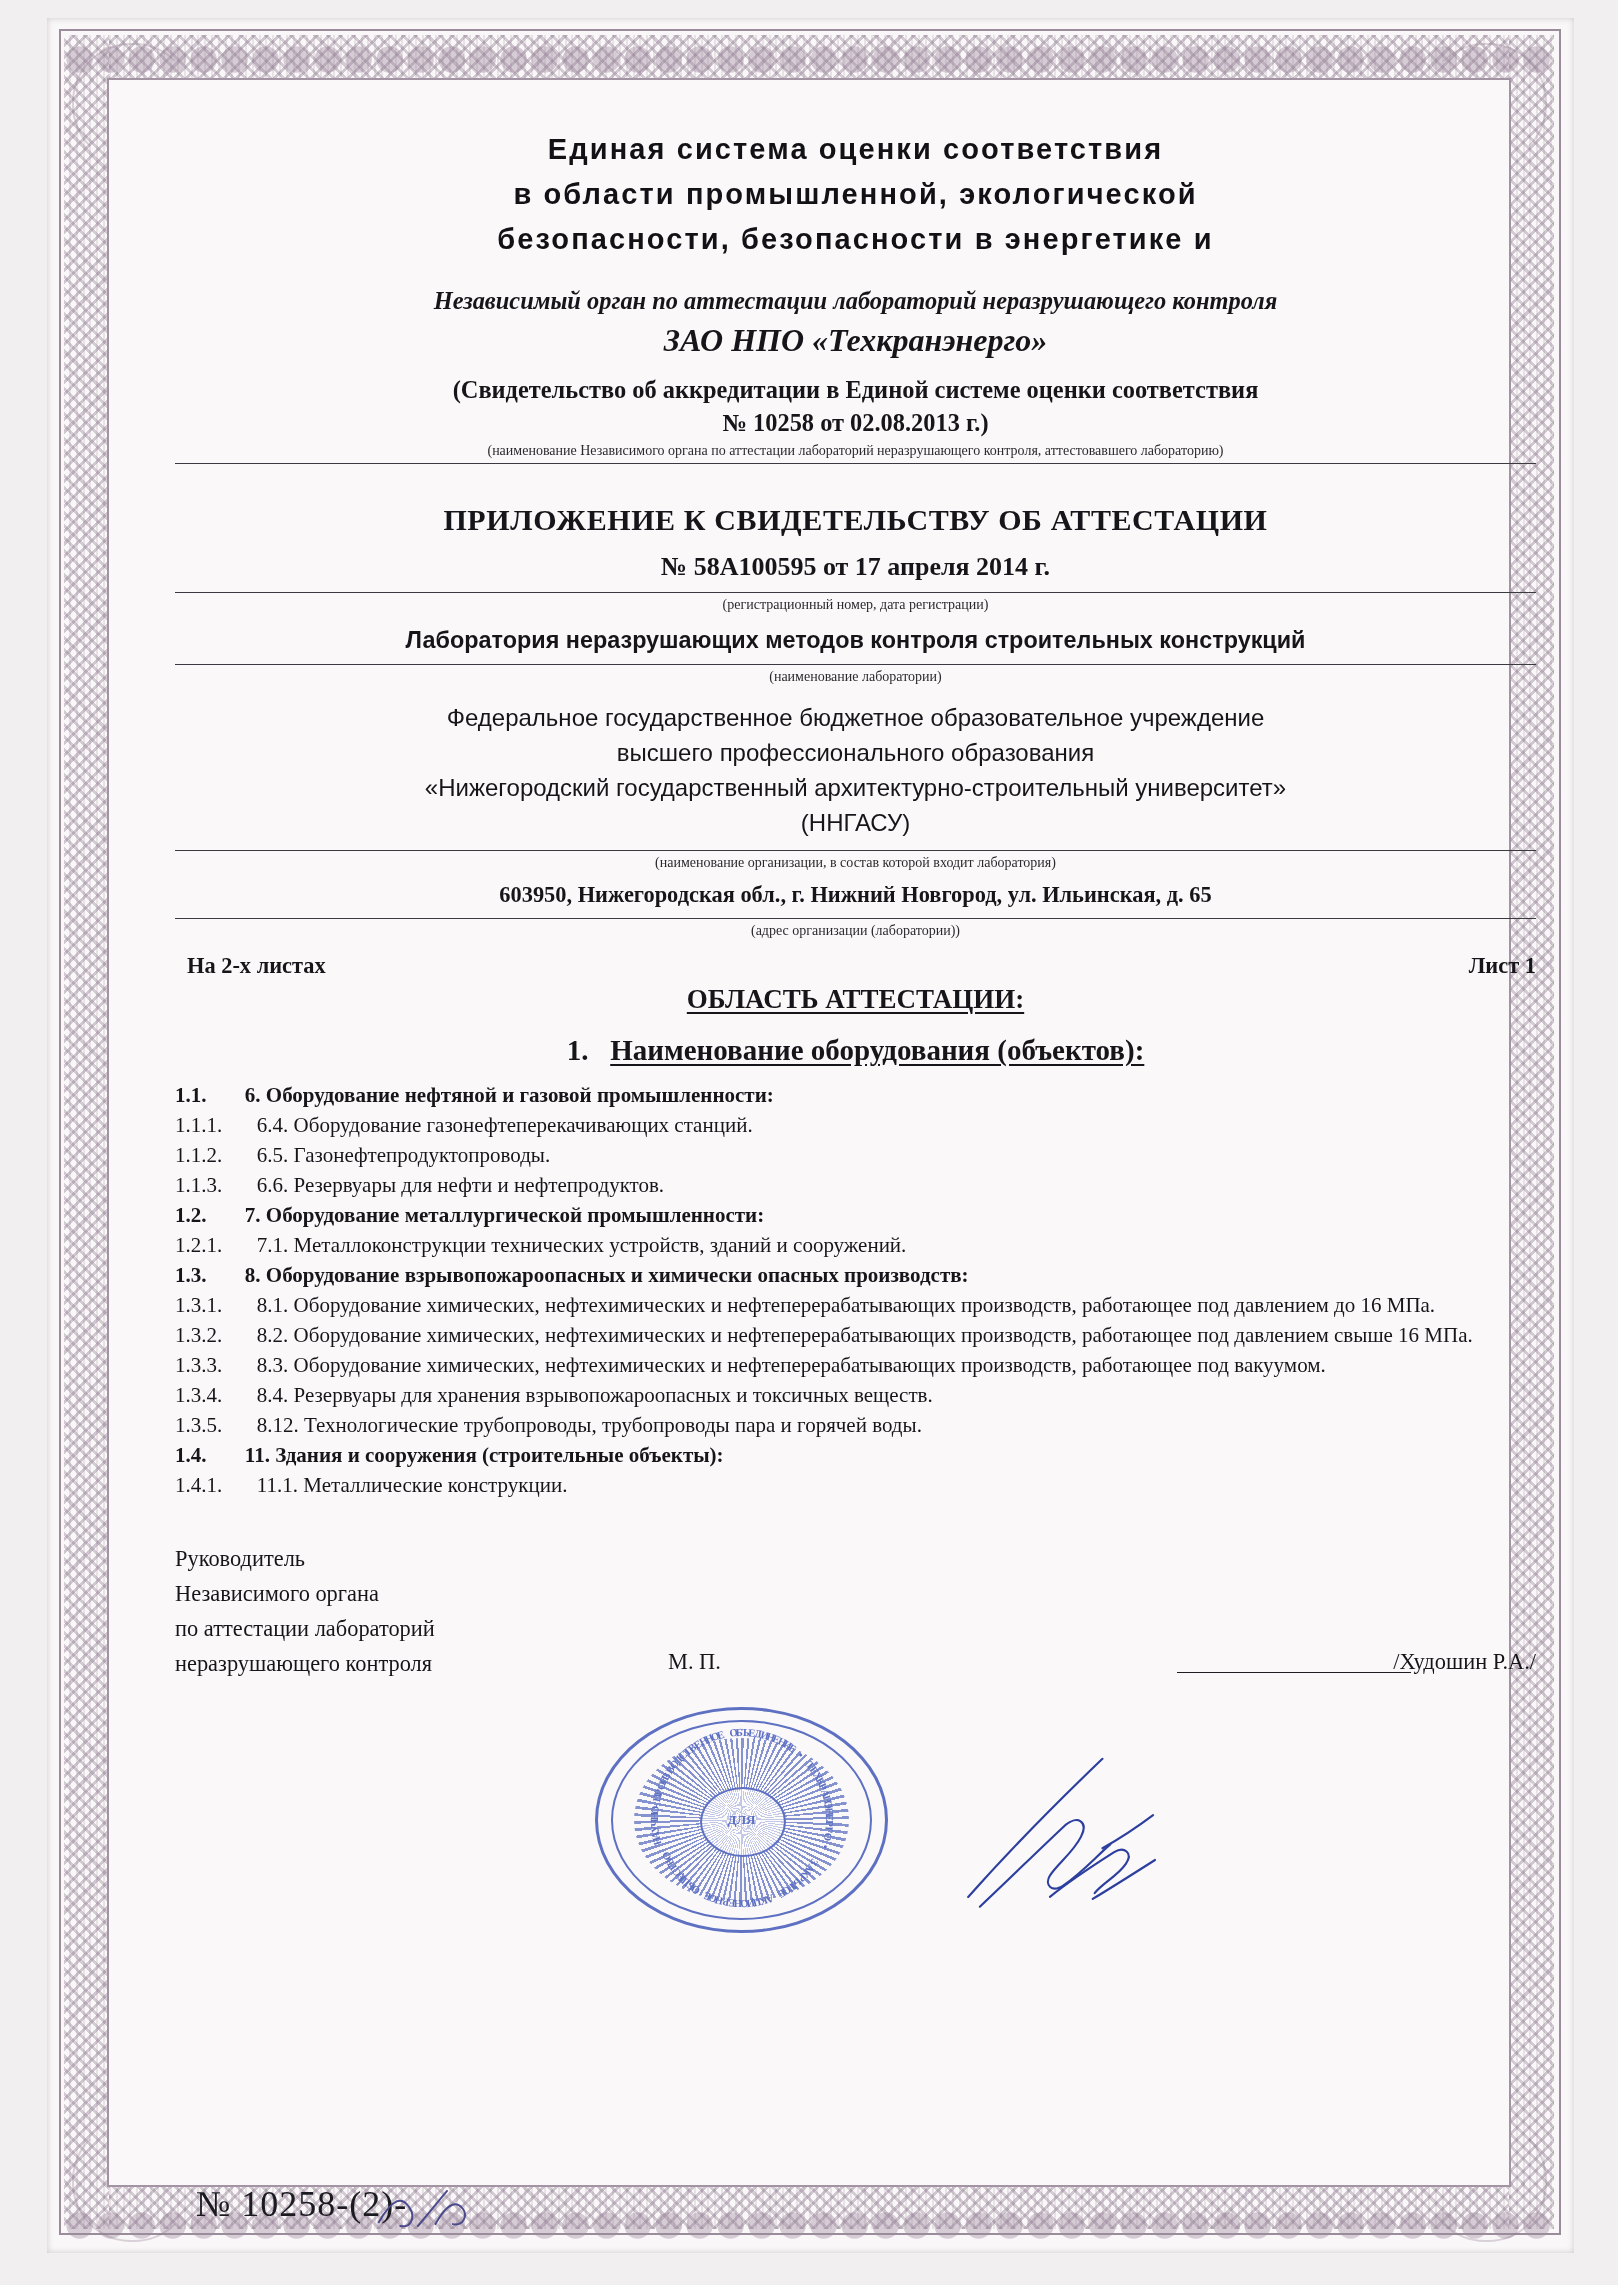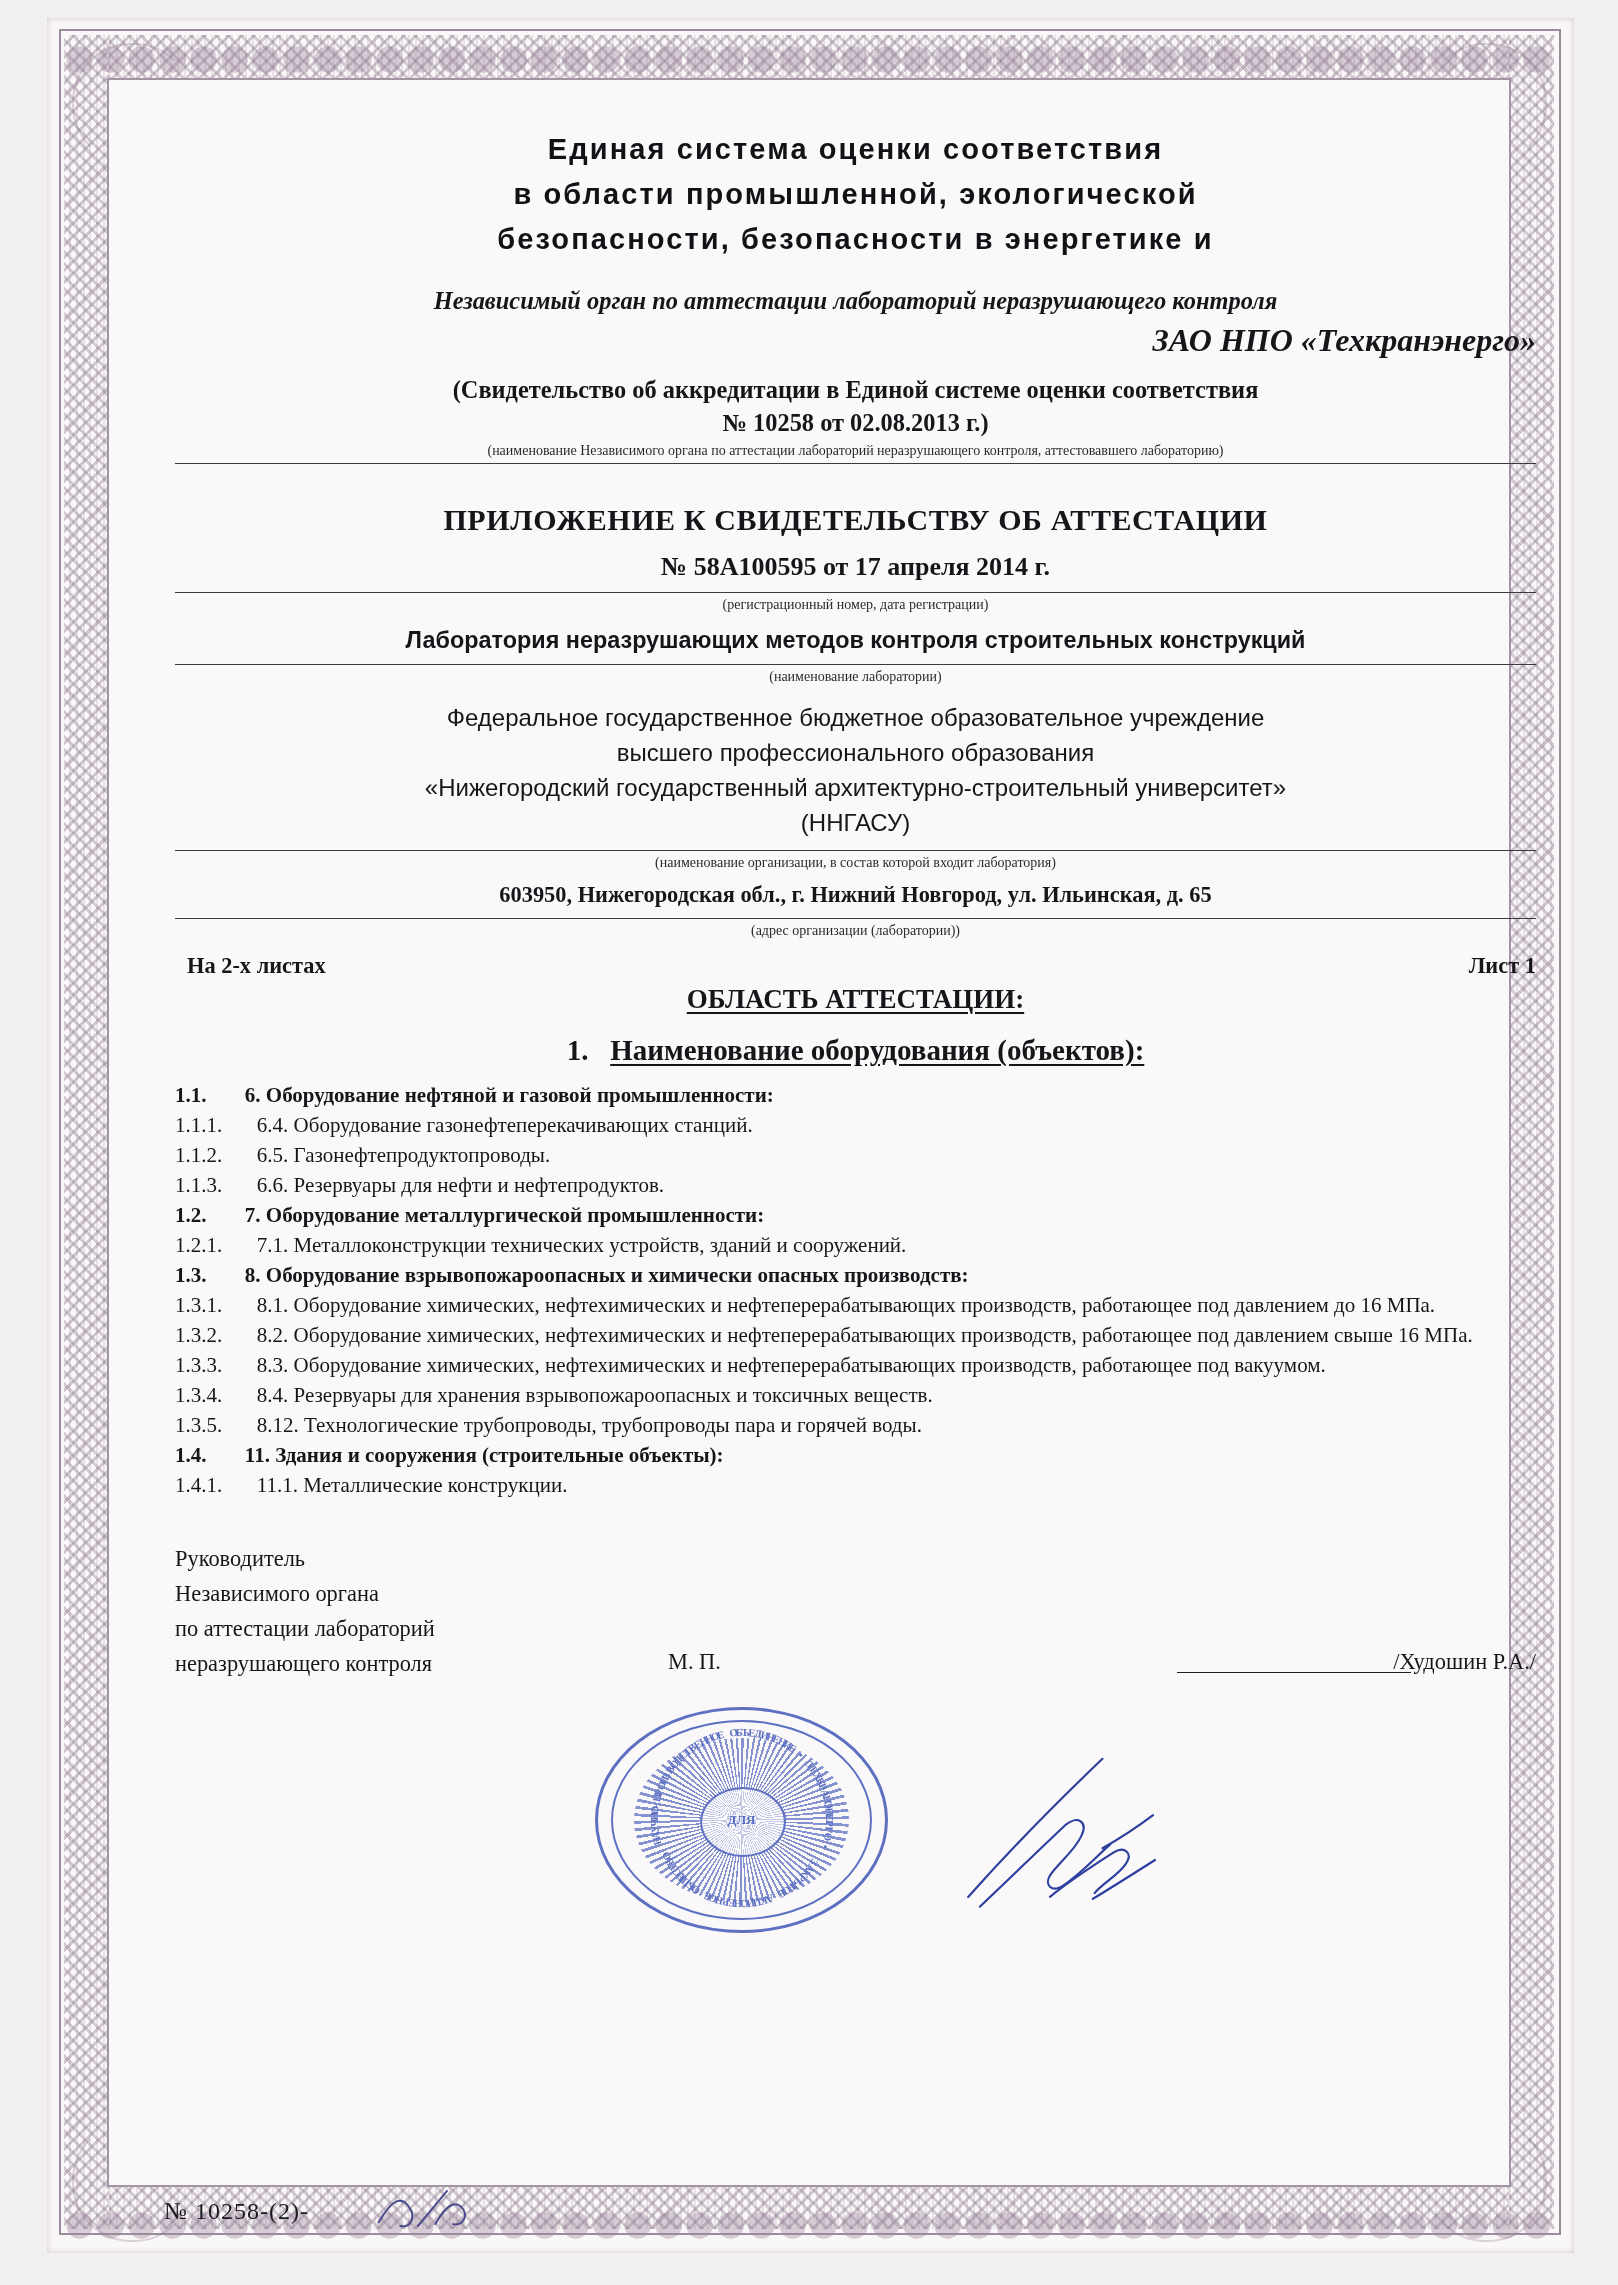--- a/index.html
+++ b/index.html
@@ -120,21 +120,21 @@
     font-size: 24.4px;
     margin-top: 25px;
     text-align: center;
   }
   .org-name {
     font-family: "Liberation Serif", serif;
     font-weight: bold;
     font-style: italic;
     font-size: 32px;
     margin-top: 7.8px;
-    text-align: right;
+    text-align: center;
   }
   .accred {
     font-weight: bold;
     font-size: 24.4px;
     line-height: 33px;
     margin-top: 13.7px;
     text-align: center;
   }
   .fine {
     font-size: 14px;
@@ -325,23 +325,24 @@
     width: 254px;
     height: 180px;
     pointer-events: none;
   }
 
   
   .bottom-no {
     position: absolute;
     left: 164px;
     bottom: 60px;
-    font-size: 24px;
+    font-size: 36px;
     letter-spacing: 1px;
     color: #1a1a20;
+    padding-left: 32px;
   }
   .bottom-scribble {
     position: absolute;
     left: 371px;
     bottom: 47px;
     width: 117px;
     height: 59px;
     pointer-events: none;
   }
 </style>

